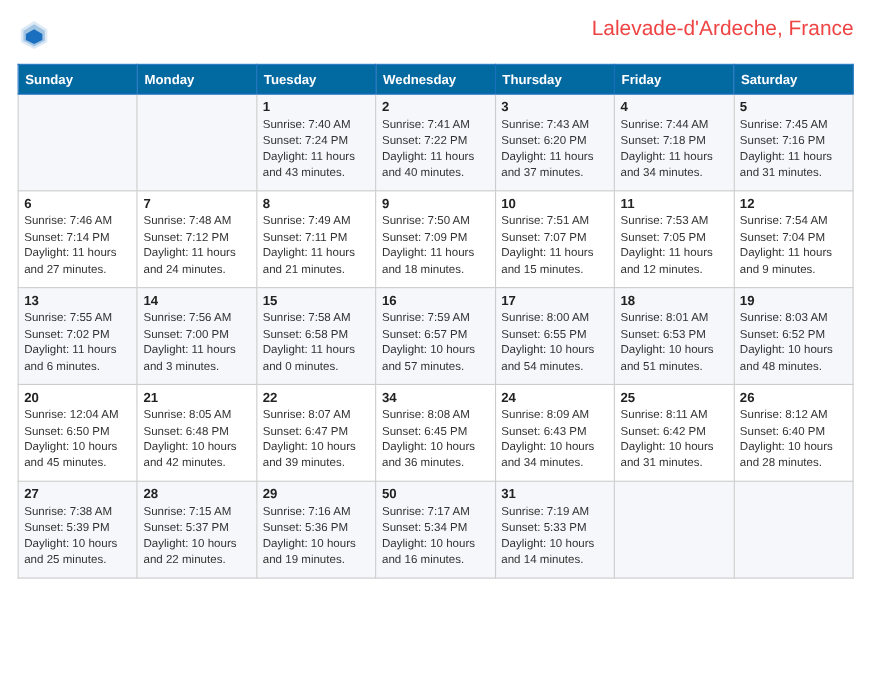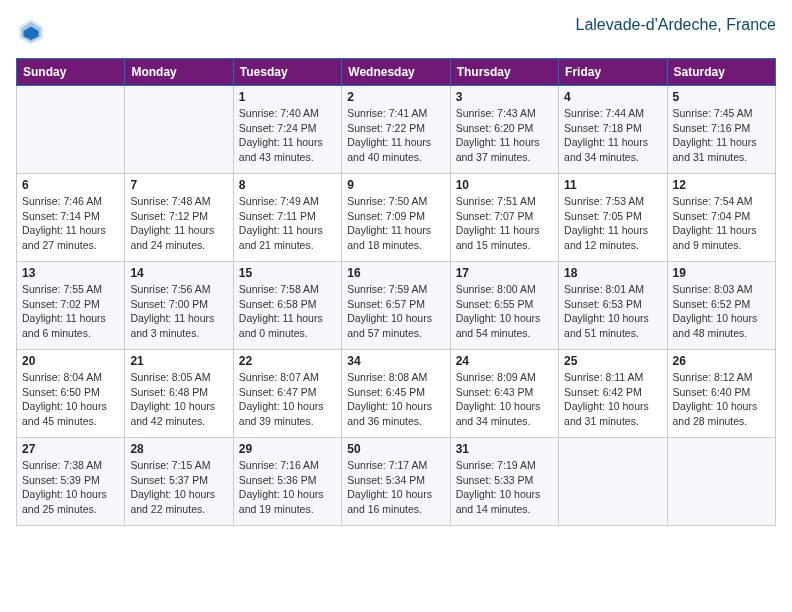--- a/index.html
+++ b/index.html
@@ -36,30 +36,30 @@
     }
     .title-block {
       text-align: right;
     }
     .month-title {
       font-size: 32px;
       font-weight: bold;
       color: #333;
     }
     .location-title {
-      font-size: 16px;
-      color: #0c4a6e;
+      font-size: 19px;
+      color: #ef4444;
     }
     table {
       width: 100%;
       border-collapse: collapse;
       font-size: 11px;
     }
     thead tr th {
-      background: #701a75;
+      background: #0369a1;
       color: #fff;
       text-align: left;
       padding: 6px 6px;
       font-size: 12px;
       font-weight: bold;
       border: 1px solid #1a6fbe;
     }
     tbody tr td {
       border: 1px solid #ccc;
       vertical-align: top;
@@ -256,21 +256,21 @@
           <span class="day-num">19</span>
           <div class="day-info" style="white-space: pre-line;">Sunrise: 8:03 AM
 Sunset: 6:52 PM
 Daylight: 10 hours
 and 48 minutes.</div>
         </td>
       </tr>
       <tr>
         <td>
           <span class="day-num">20</span>
-          <div class="day-info" style="white-space: pre-line;">Sunrise: 8:04 AM
+          <div class="day-info" style="white-space: pre-line;">Sunrise: 12:04 AM
 Sunset: 6:50 PM
 Daylight: 10 hours
 and 45 minutes.</div>
         </td>
         <td>
           <span class="day-num">21</span>
           <div class="day-info" style="white-space: pre-line;">Sunrise: 8:05 AM
 Sunset: 6:48 PM
 Daylight: 10 hours
 and 42 minutes.</div>

